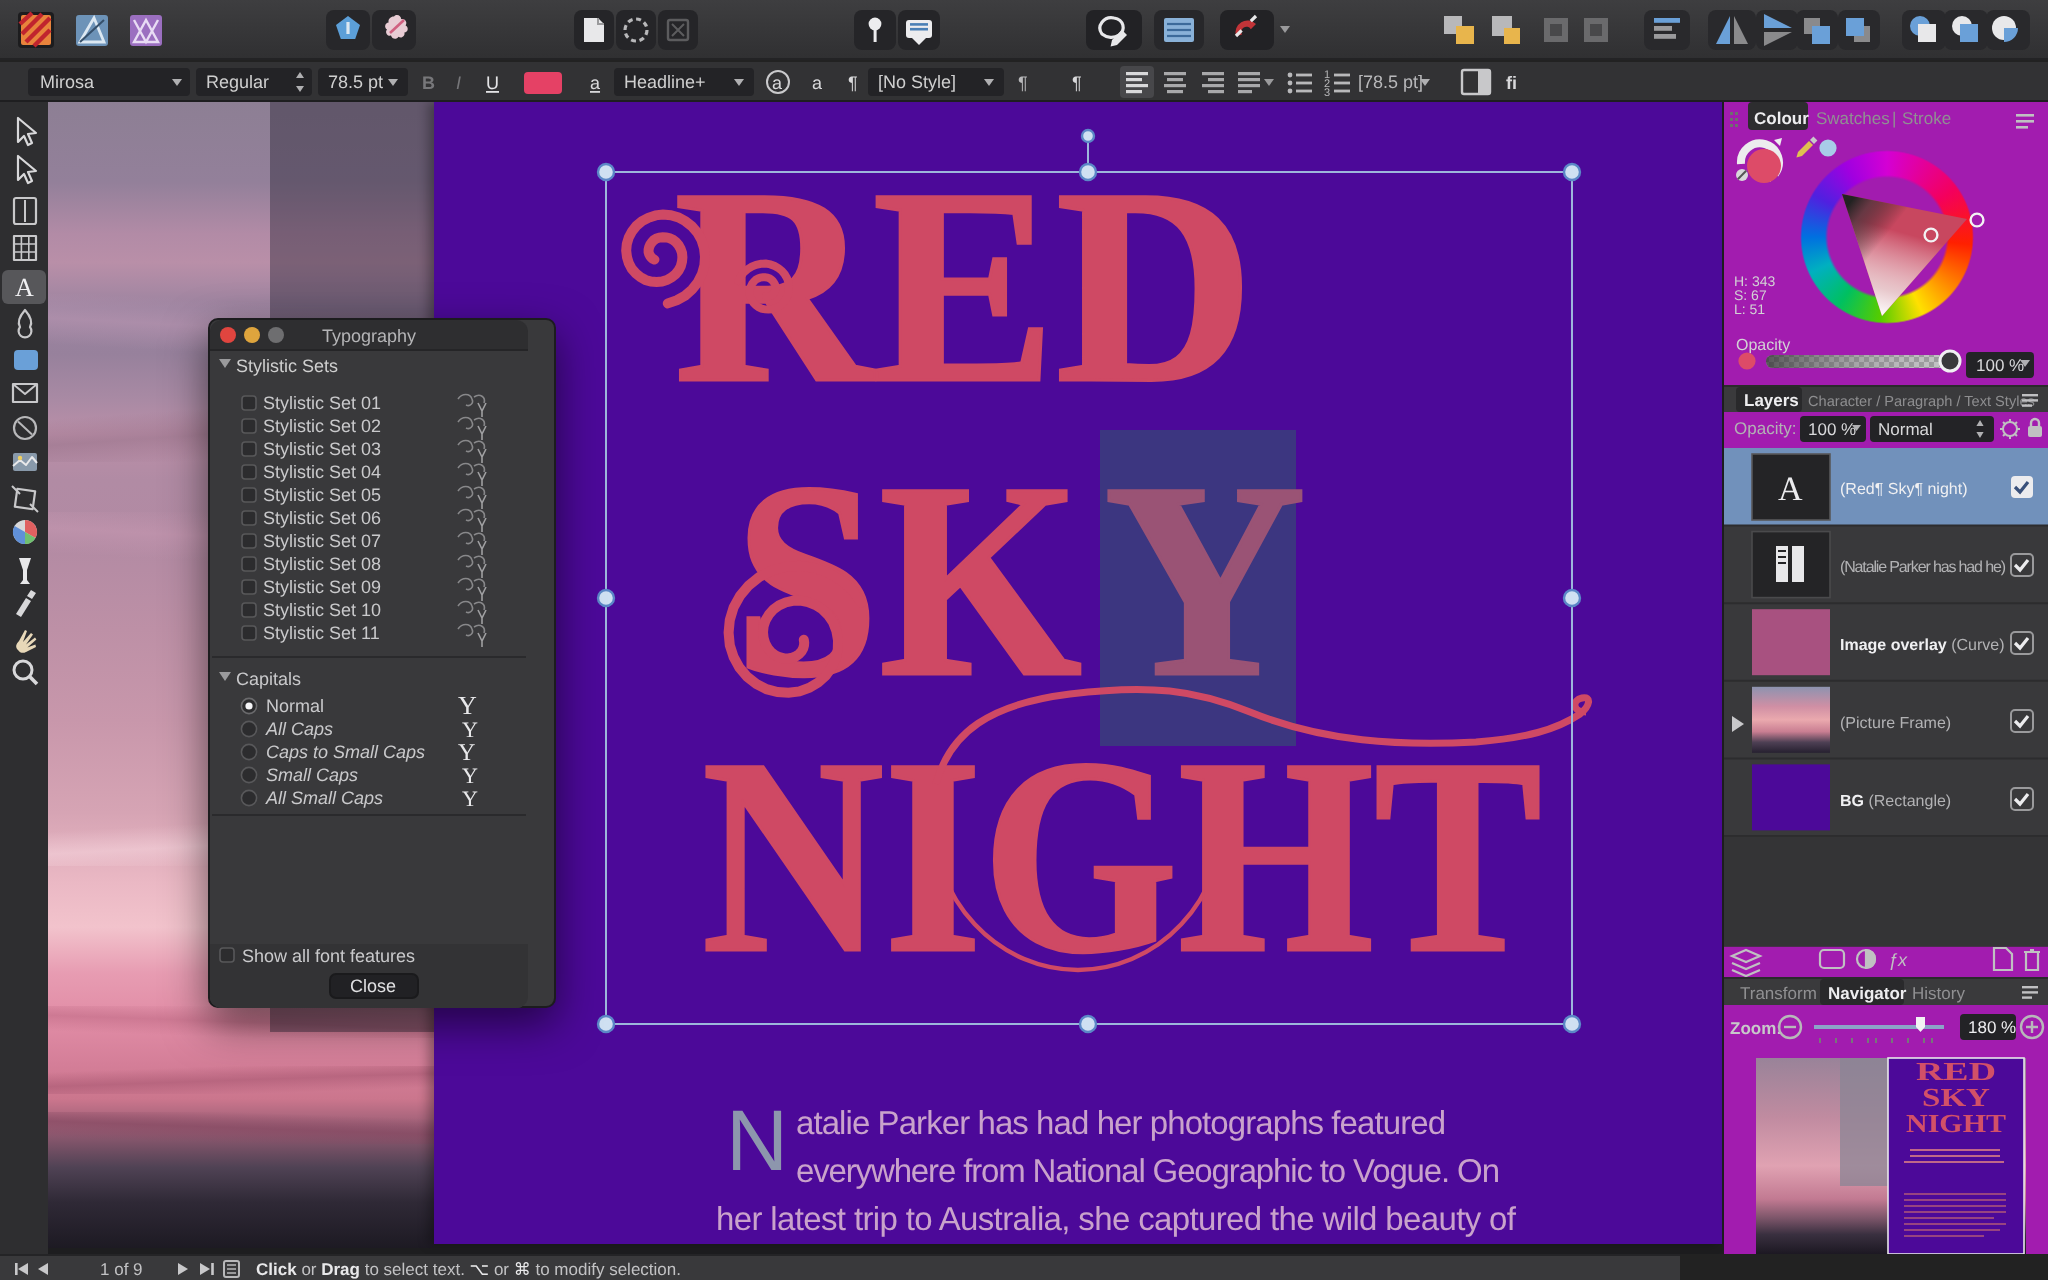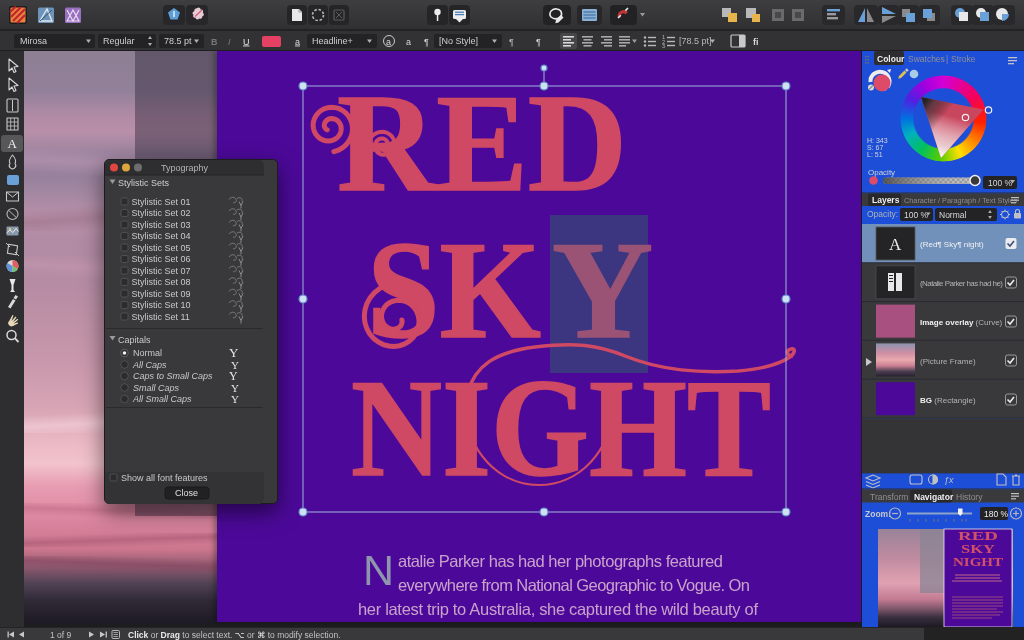--- a/index.html
+++ b/index.html
@@ -33,25 +33,25 @@
   #overlayband { position:absolute; left:111px; top:0; width:82px; height:465px;
      background:rgba(38,34,50,0.42); }
   #page { position:absolute; left:193px; top:0; width:644px; height:571px; background:#4c0999; box-shadow:-3px 0 5px rgba(0,0,0,0.3); }
 
   
   #typo { left:104px; top:159px; width:174px; height:345px; background:#39393b;
     border-radius:5px; box-shadow:0 8px 22px rgba(0,0,0,0.55); font-size:9px; color:#ccc;
     border:1px solid #1c1c1e; }
 
   
-  #rightpanel { left:862px; top:51px; width:162px; height:576px; background:#1d4ed8;
+  #rightpanel { left:862px; top:51px; width:162px; height:576px; background:#a21caf;
     color:#b4b4b4; font-size:9px; }
 
   
-  #statusbar { left:0; top:627px; width:924px; height:13px; background:#39393b;
+  #statusbar { left:0; top:627px; width:840px; height:13px; background:#39393b;
     border-top:1px solid #242426; color:#c2c2c2; font-size:8.5px; }
 </style>
 </head>
 <body>
 <div id="app">
   <div id="topbar" class="abs">
     <svg width="1024" height="30" style="position:absolute;left:0;top:0">
 
       <g>
         <rect x="9" y="6" width="18" height="18" rx="2" fill="#1c1c1e"></rect>

